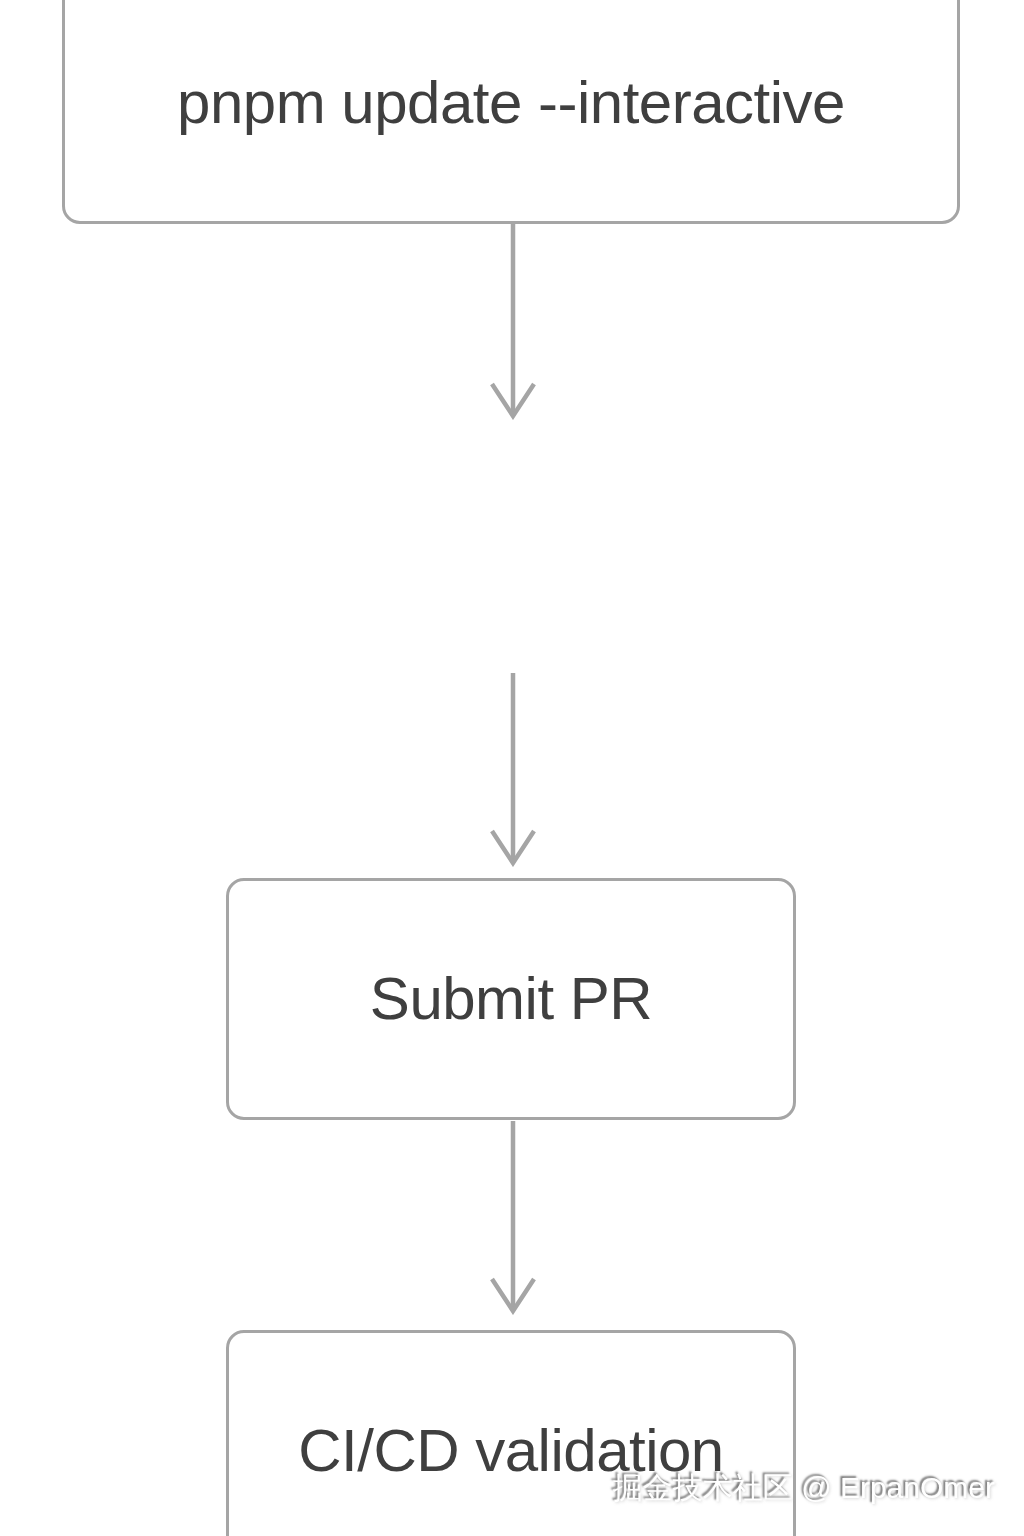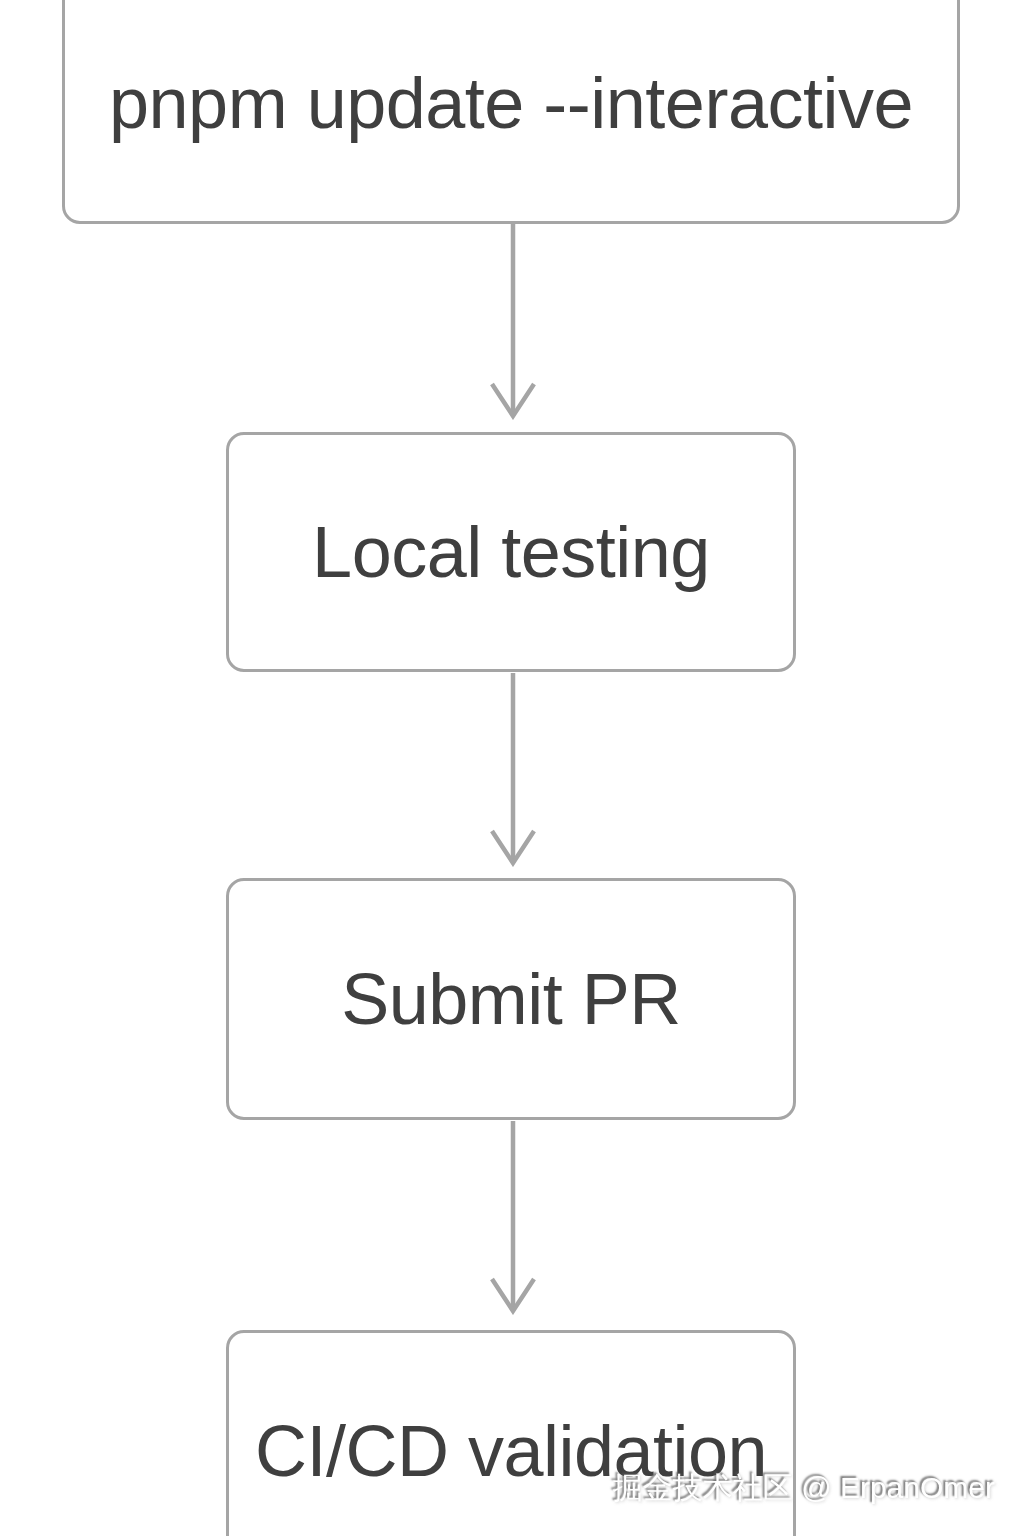--- a/index.html
+++ b/index.html
@@ -25,21 +25,21 @@
   .node {
     position: absolute;
     background: var(--background);
     border: 3px solid var(--node-border);
     border-radius: 18px;
     display: flex;
     align-items: center;
     justify-content: center;
   }
   .node-label {
-    font-size: 72px;
+    font-size: 60px;
     line-height: 1.2;
     color: var(--node-text);
     letter-spacing: -0.5px;
     white-space: nowrap;
   }
   .node-1 { left: 62px;  top: -18px;  width: 898px; height: 242px; }
   .node-2 { left: 226px; top: 432px;  width: 570px; height: 240px; }
   .node-3 { left: 226px; top: 878px;  width: 570px; height: 242px; justify-content: center; }
   .node-4 { left: 226px; top: 1330px; width: 570px; height: 242px; }
   .arrow {
@@ -76,23 +76,20 @@
 
   <div class="node node-1">
     <span class="node-label">pnpm update --interactive</span>
   </div>
 
   <svg class="arrow arrow-1" viewBox="0 0 60 196" preserveAspectRatio="none" aria-hidden="true">
     <path d="M30 0 L30 192"></path>
     <path d="M9 160 L30 192 L51 160"></path>
   </svg>
 
-  <div class="node node-2">
-    <span class="node-label">Local testing</span>
-  </div>
 
   <svg class="arrow arrow-2" viewBox="0 0 60 194" preserveAspectRatio="none" aria-hidden="true">
     <path d="M30 0 L30 190"></path>
     <path d="M9 158 L30 190 L51 158"></path>
   </svg>
 
   <div class="node node-3">
     <span class="node-label">Submit PR</span>
   </div>
 

